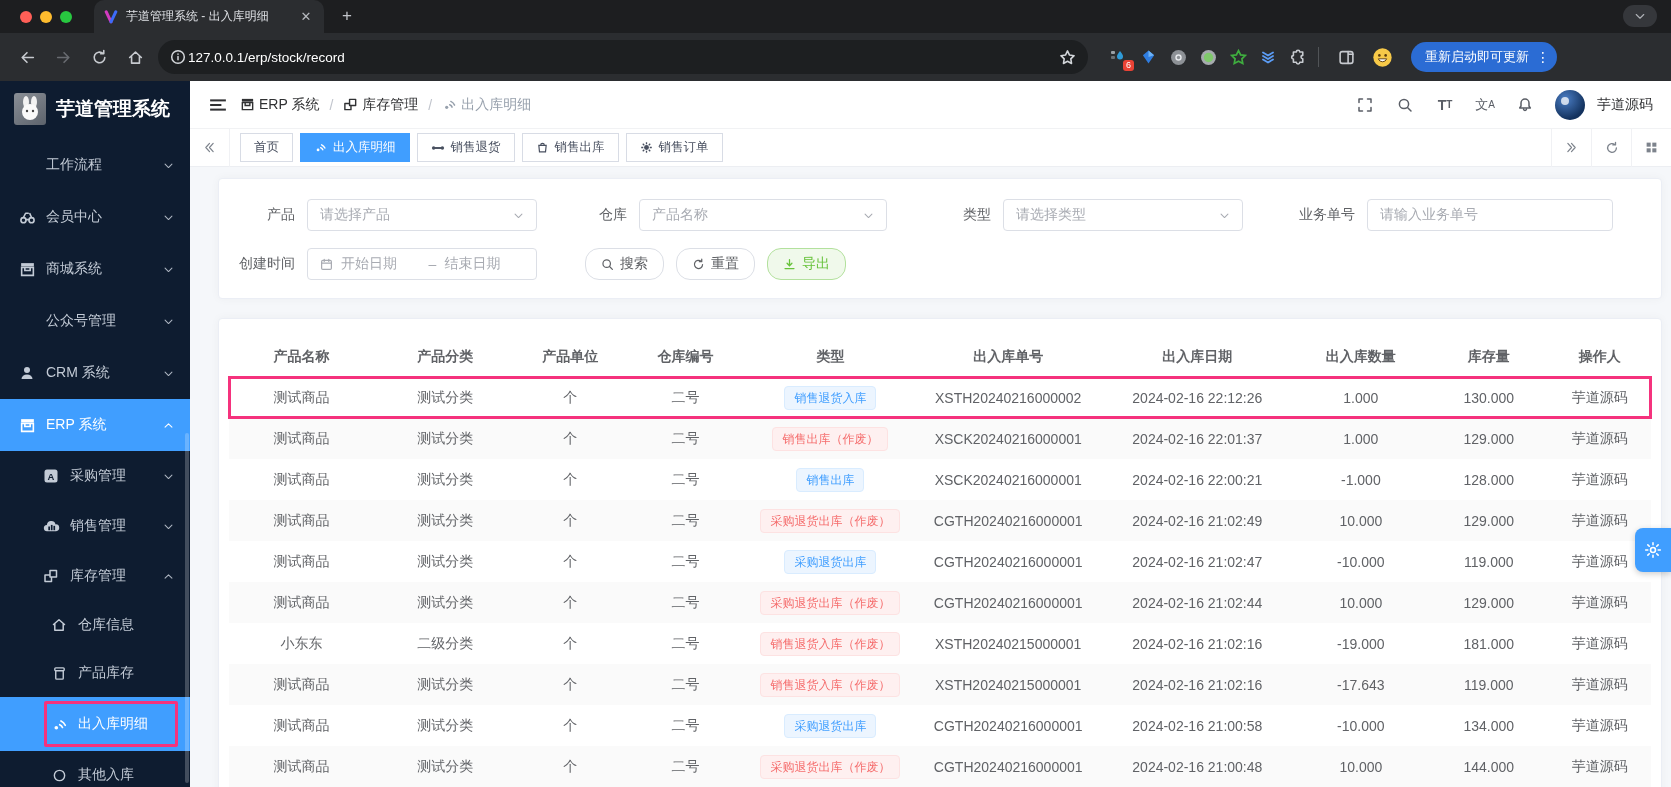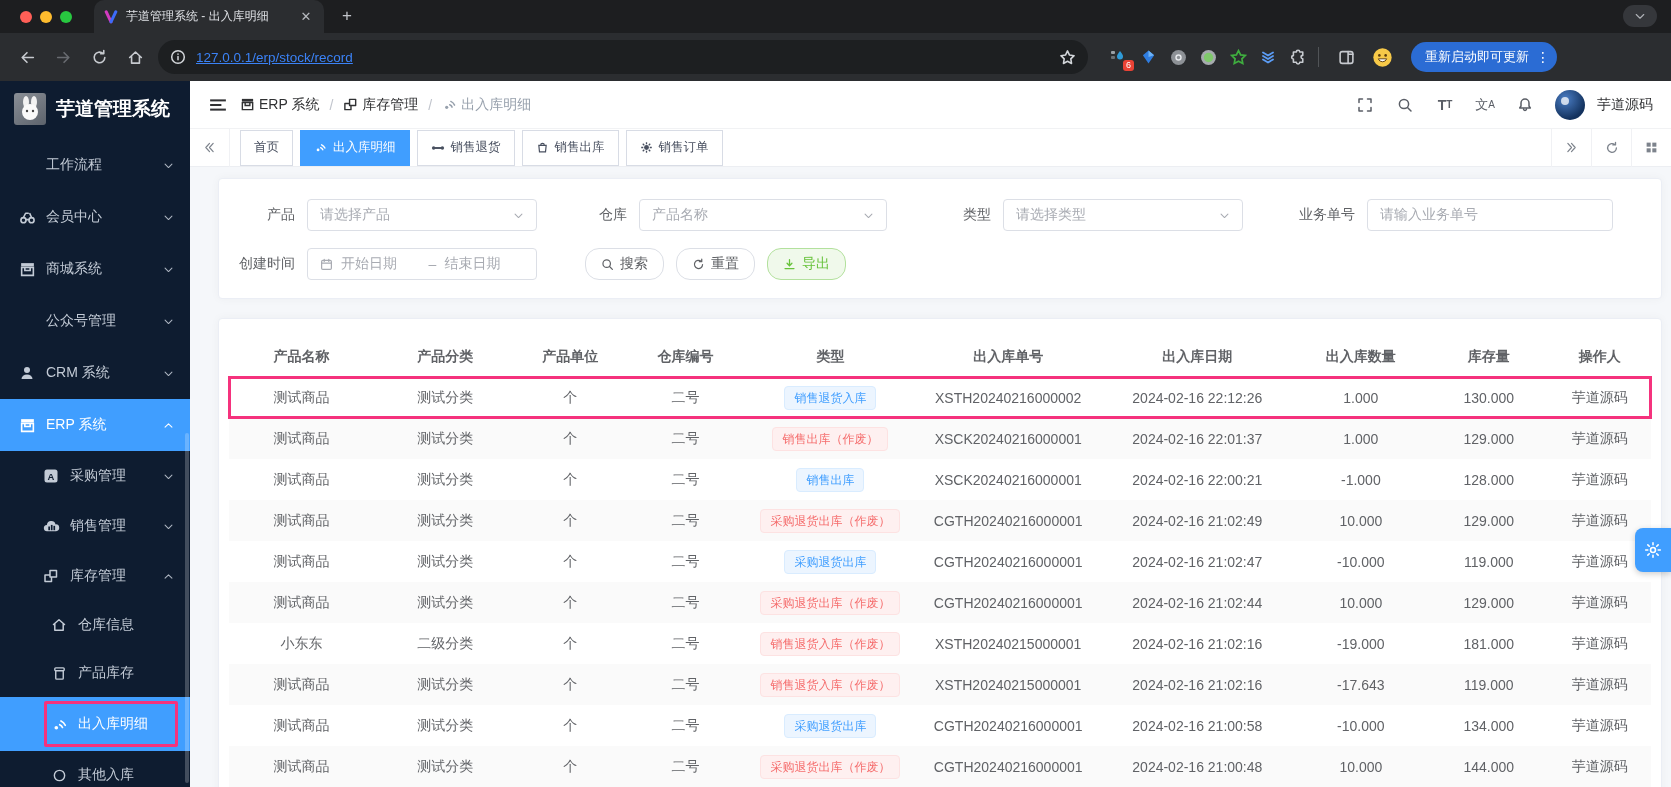--- a/index.html
+++ b/index.html
@@ -14,21 +14,21 @@
   .tl-red{background:#ff5f57;} .tl-yellow{background:#febc2e;} .tl-green{background:#28c840;}
   .btab { margin-left:22px; height:33px; width:230px; background:#2b2d30; border-radius:10px 10px 0 0; display:flex; align-items:center; padding:0 10px; gap:8px; }
   .btab-title { color:#dfe1e5; font-size:12px; white-space:nowrap; overflow:hidden; flex:1; }
   .btab-close { color:#b6b9be; font-size:13px; width:16px; height:16px; line-height:16px; text-align:center; border-radius:4px; }
   .newtab { color:#c2c5ca; font-size:17px; margin-left:10px; width:26px; height:26px; text-align:center; line-height:24px; border-radius:50%; }
   .tabsearch { position:absolute; right:14px; top:5px; width:34px; height:22px; background:#35373b; border-radius:11px; color:#aeb1b6; display:flex; align-items:center; justify-content:center; }
   .toolbar { position:absolute; top:33px; left:0; right:0; height:48px; background:#2b2d30; display:flex; align-items:center; padding:0 10px; gap:2px; }
   .navbtn { width:34px; height:34px; border-radius:50%; display:flex; align-items:center; justify-content:center; color:#c7cacf; flex:0 0 auto; }
   .navbtn.dim { color:#686b70; }
   .urlpill { height:34px; flex:0 0 930px; background:#1d1f21; border-radius:17px; display:flex; align-items:center; padding:0 12px; margin:0 4px; color:#d3d6da; }
-  .urlpill .url { font-size:13.5px; color:#3b82f6; flex:1; margin-left:10px;text-decoration:underline; }
+  .urlpill .url { font-size:13.5px; color:#ffffff; flex:1; margin-left:2px; }
   .exts { display:flex; align-items:center; gap:10px; margin-left:14px; }
   .ext { position:relative; width:20px; height:20px; display:flex; align-items:center; justify-content:center; }
   .ext-badge { position:absolute; right:-6px; bottom:-4px; background:#e94235; color:#fff; font-size:9px; line-height:11px; padding:0 3px; border-radius:3px; }
   .tool-divider { width:1px; height:20px; background:#515457; margin:0 8px; }
   .updatepill { margin-left:10px; height:30px; background:#2b6cd4; border-radius:15px; color:#fff; font-size:13px; display:flex; align-items:center; padding:0 6px 0 14px; gap:6px; white-space:nowrap; }
   .kebab { color:#fff; font-size:14px; letter-spacing:0; width:16px; text-align:center; }
 
   
   .app { position:absolute; top:81px; left:0; right:0; bottom:0; display:flex; }
 
@@ -62,21 +62,21 @@
   .hd-right { margin-left:auto; display:flex; align-items:center; gap:20px; color:#5a5e66; }
   .hd-ic { width:20px; height:20px; display:flex; align-items:center; justify-content:center; font-size:15px; }
   .avatar { width:30px; height:30px; border-radius:50%; background:radial-gradient(circle at 35% 30%,#4a7dc4,#13325e 70%); position:relative; overflow:hidden; }
   .avatar::after { content:""; position:absolute; left:6px; top:7px; width:8px; height:8px; border-radius:50%; background:rgba(255,255,255,.75); }
   .hd-user { font-size:14px; color:#303133; margin-left:-8px; }
 
   .tagsbar { height:38px; background:#fff; border-bottom:1px solid #eceef2; display:flex; align-items:center; padding:0; }
   .tb-ctl { width:40px; height:38px; display:flex; align-items:center; justify-content:center; color:#7d838c; border-right:1px solid #f0f1f4; }
   .tb-ctl.right { border-right:none; border-left:1px solid #f0f1f4; }
   .tags { display:flex; gap:7px; margin-left:10px; flex:1; }
-  .tag { height:36px; border:1px solid #d8dce5; background:#fff; color:#495060; font-size:12.5px; display:flex; align-items:center; gap:6px; padding:0 13px; white-space:nowrap; }
+  .tag { height:29px; border:1px solid #d8dce5; background:#fff; color:#495060; font-size:12.5px; display:flex; align-items:center; gap:6px; padding:0 13px; white-space:nowrap; }
   .tag.active { background:#409eff; border-color:#409eff; color:#fff; }
   .tag .ti { display:flex; align-items:center; }
 
   .content { flex:1; padding:11px 9px 0 28px; overflow:hidden; }
   .card { background:#fff; border:1px solid #ebeef5; border-radius:4px; box-shadow:0 0 10px rgba(0,0,0,.04); }
 
   
   .filter-card { padding:20px 18px 18px 18px; margin-bottom:19px; }
   .f-row { display:flex; align-items:center; margin-bottom:17px; }
   .f-row:last-child { margin-bottom:0; }

